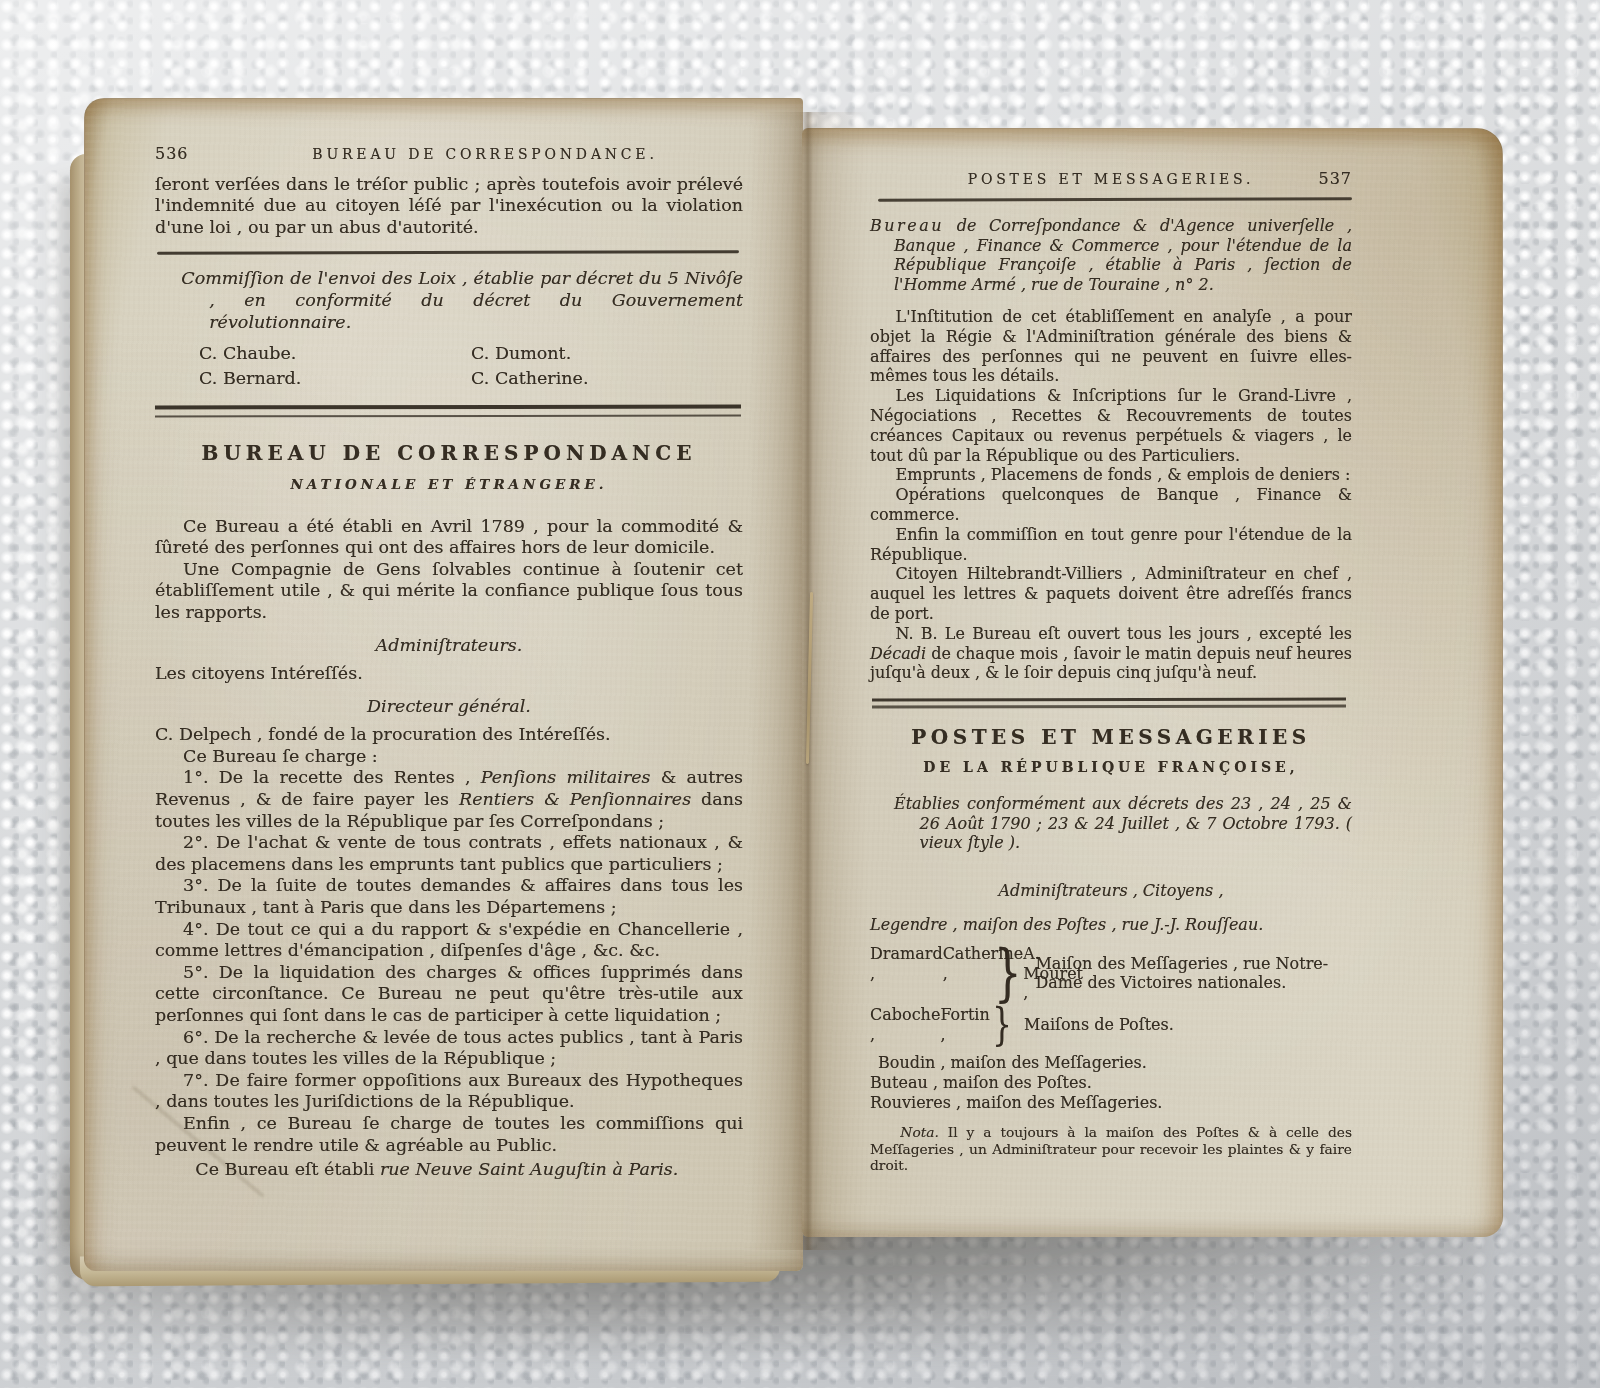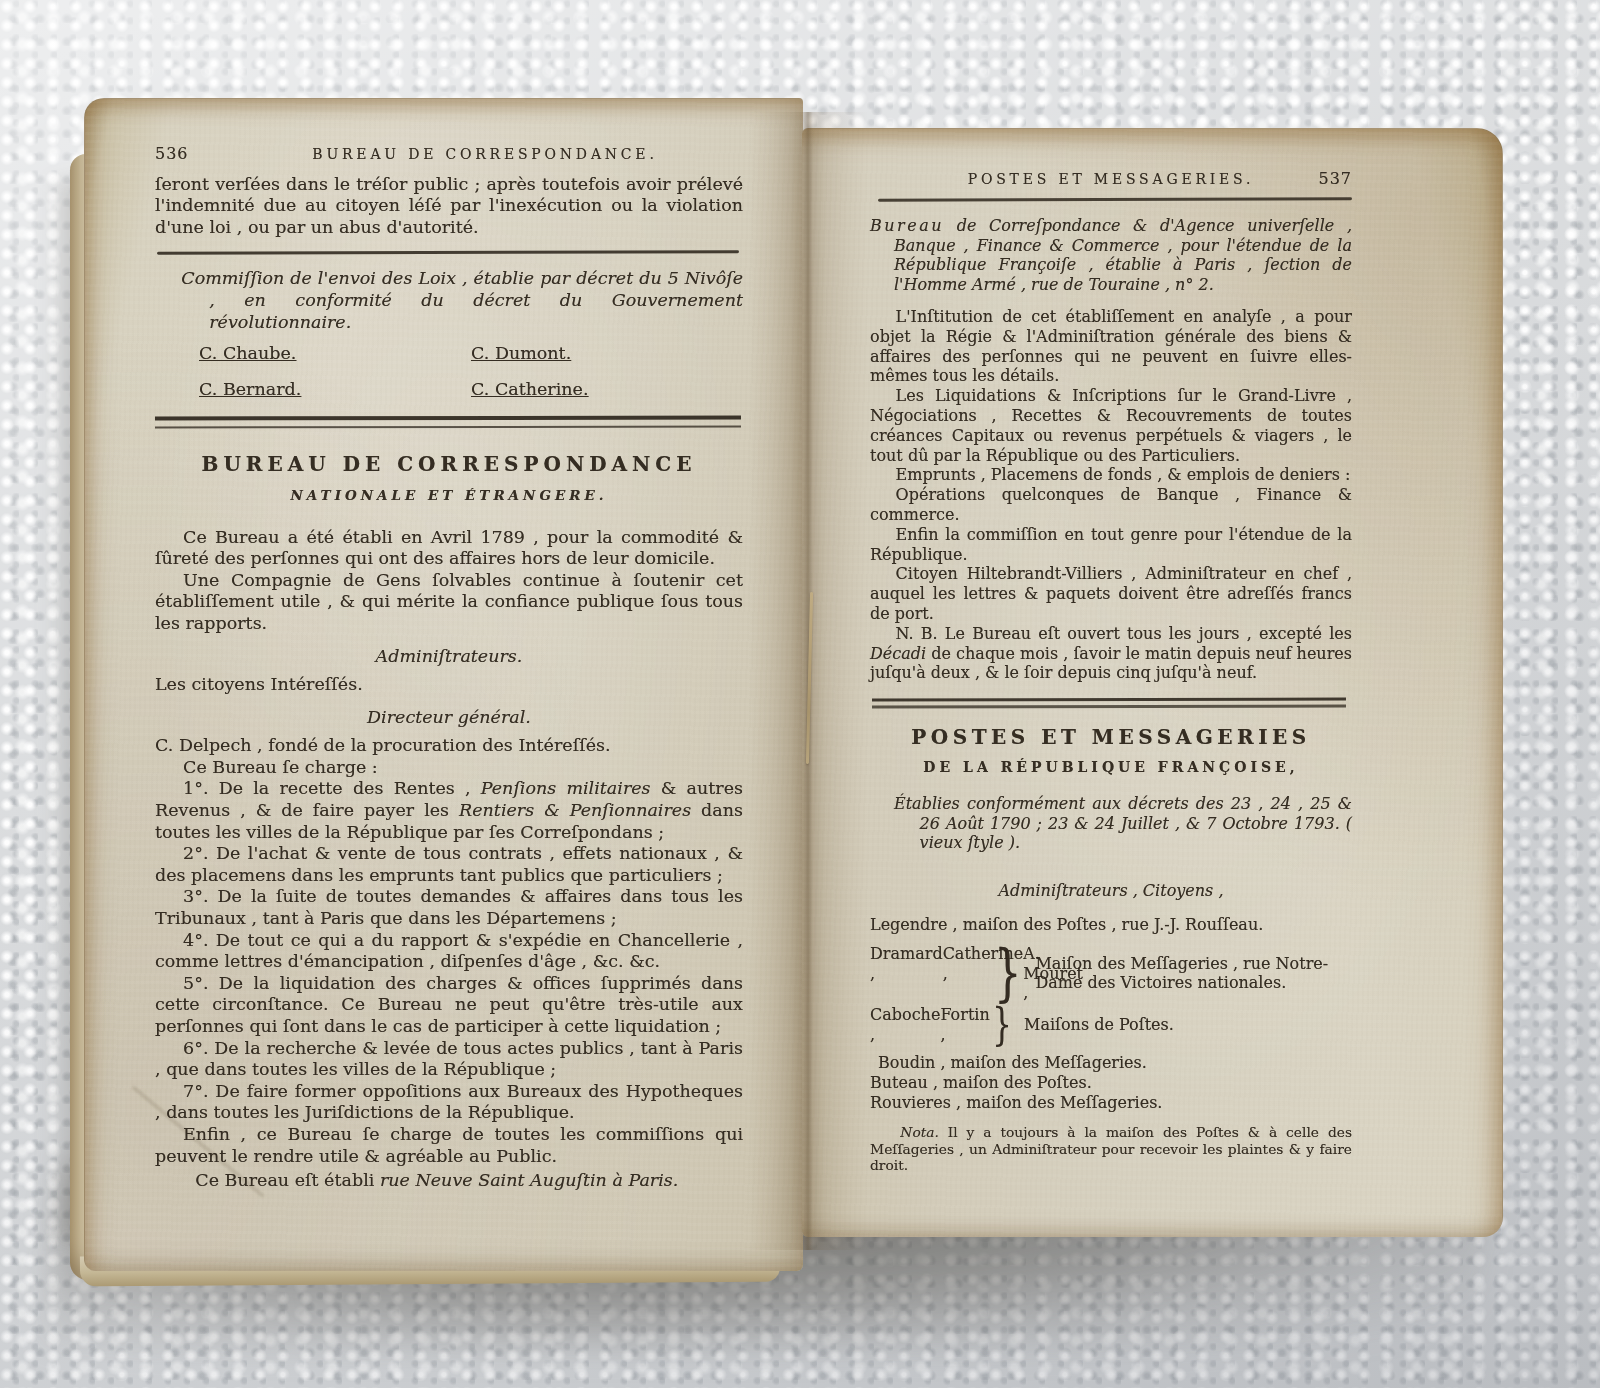--- a/index.html
+++ b/index.html
@@ -119,21 +119,21 @@
 
   .rule{height:3px;background:rgba(40,33,23,.85);margin:13px 4px 11px 2px;border-radius:2px;transform:rotate(-.15deg);}
   .dblrule{margin:16px 2px 0 0;border-top:4px solid rgba(38,31,22,.88);border-bottom:2px solid rgba(38,31,22,.72);height:6px;transform:rotate(-.1deg);}
   .dblrule2{margin:15px 6px 0 2px;border-top:3px solid rgba(38,31,22,.85);border-bottom:3px solid rgba(38,31,22,.7);height:4px;transform:rotate(-.1deg);}
   .rule-r{height:3px;background:rgba(40,33,23,.82);margin:6px 0 15px 8px;transform:rotate(-.2deg);border-radius:2px;}
 
   .hang{padding-left:3.1em;text-indent:-1.6em;text-align:justify;margin:14px 0 10px 0;}
   .hang2{padding-left:1.5em;text-indent:-1.5em;text-align:justify;margin:0 0 12px 0;}
   .smallcapsword{letter-spacing:2.5px;}
 
-  .names{display:grid;grid-template-columns:1fr 1fr;row-gap:14px;margin:9px 0 4px 44px;text-decoration:underline;}
+  .names{display:grid;grid-template-columns:1fr 1fr;row-gap:3px;margin:9px 0 4px 44px;}
   .names span{text-indent:0;}
 
   .sec-title{margin:26px 0 9px 0;text-align:center;font-size:20px;letter-spacing:5px;white-space:nowrap;text-indent:0;}
   .sec-sub{margin:0 0 20px 0;text-align:center;font-style:italic;font-size:13.5px;letter-spacing:4px;white-space:nowrap;text-indent:0;}
   .mid-head{margin:11px 0 7px 0;font-style:italic;text-align:center;text-indent:0;}
 
   .r-title{margin:20px 0 10px 0;text-align:center;font-size:20px;letter-spacing:4.5px;white-space:nowrap;text-indent:0;}
   .r-sub{margin:0 0 16px 0;text-align:center;font-size:14px;letter-spacing:4px;white-space:nowrap;text-indent:0;}
 
   .brace-group{display:flex;align-items:center;margin:2px 0 2px 0;}
@@ -225,21 +225,21 @@
 
         <div class="dblrule2"></div>
 
         <h1 class="r-title">POSTES ET MESSAGERIES</h1>
         <h2 class="r-sub">DE LA RÉPUBLIQUE FRANÇOISE,</h2>
 
         <p class="hang it" style="margin:0 0 28px 0;">Établies conformément aux décrets des 23 , 24 , 25 &amp; 26 Août 1790 ; 23 &amp; 24 Juillet , &amp; 7 Octobre 1793. ( vieux ſtyle ).</p>
 
         <p class="mid-head" style="margin:0 0 14px 0;">Adminiſtrateurs , Citoyens ,</p>
 
-        <p class="p ni" style="margin-bottom:9px;">Legendre , maiſon des Poſtes , rue J.-J. Rouſſeau.</p>
+        <p class="p ni" style="margin-bottom:9px;font-style:italic;">Legendre , maiſon des Poſtes , rue J.-J. Rouſſeau.</p>
 
         <div class="brace-group">
           <div class="bg-names">
             <span>Dramard ,</span>
             <span>Catherine ,</span>
             <span>A. Mouret ,</span>
           </div>
           <div class="brace b3">}</div>
           <div class="bg-label">Maiſon des Meſſageries , rue Notre-Dame des Victoires nationales.</div>
         </div>

